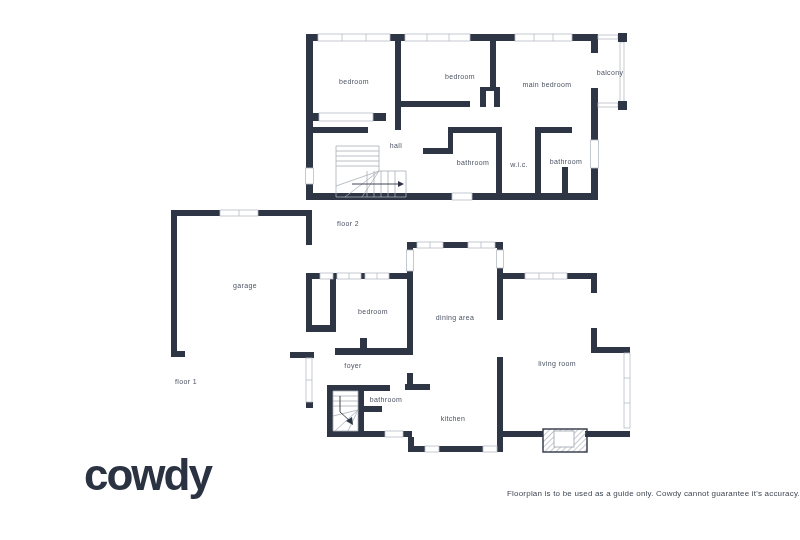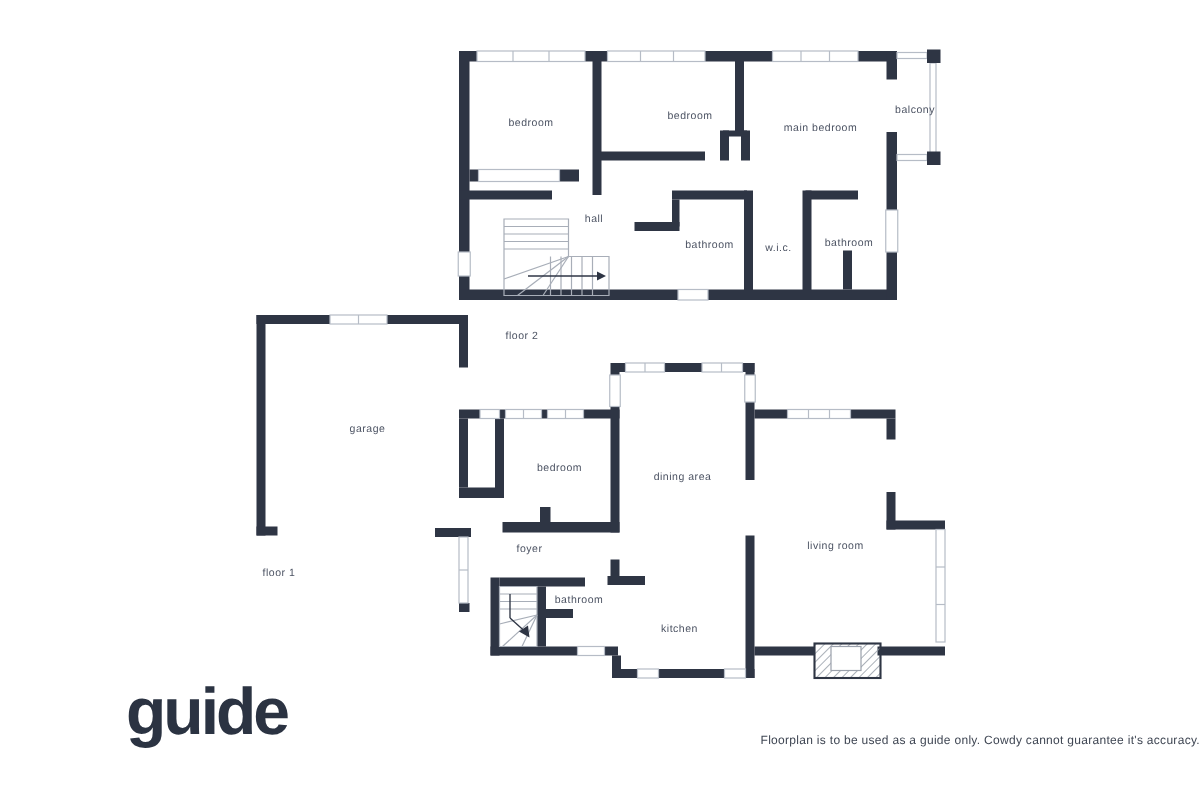--- a/index.html
+++ b/index.html
@@ -238,15 +238,15 @@
       <text class="room-label" x="455" y="320">dining area</text>
       <text class="room-label" x="353" y="368">foyer</text>
       <text class="room-label" x="386" y="402">bathroom</text>
       <text class="room-label" x="453" y="421">kitchen</text>
       <text class="room-label" x="557" y="366">living room</text>
     </g>
     <text class="floor-label" x="175" y="384">floor 1</text>
   </g>
 </svg>
 
-  <div class="logo">guide</div>
+  <div class="logo">cowdy</div>
   <div class="disclaimer">Floorplan is to be used as a guide only. Cowdy cannot guarantee it's accuracy.</div>
 </div>
 
 </body></html>

